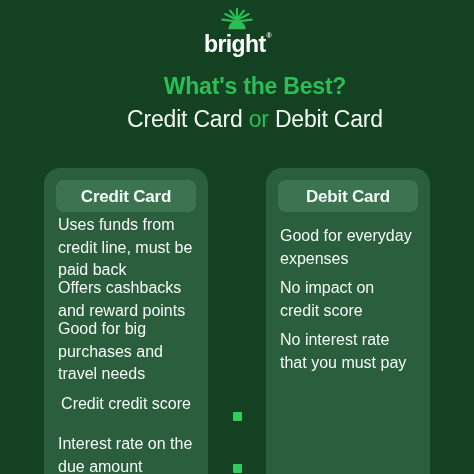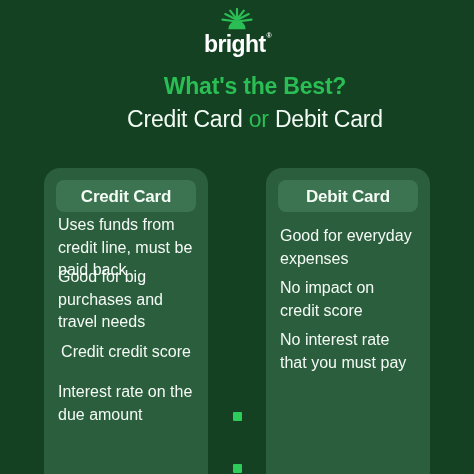--- a/index.html
+++ b/index.html
@@ -189,20 +189,21 @@
   </div>
 
   <div class="compare">
 
     <div class="card card-left">
       <div class="card-header">
         <span class="card-header-label">Credit Card</span>
       </div>
       <div class="rows">
         <div class="row-text">Uses funds from credit line, must be paid back</div>
+        <div class="row-text">Offers cashbacks and reward points</div>
         <div class="row-text">Good for big purchases and travel needs</div>
         <div class="row-text">Credit credit score</div>
         <div class="row-text">Interest rate on the due amount</div>
       </div>
     </div>
 
     <div class="card card-right">
       <div class="card-header">
         <span class="card-header-label">Debit Card</span>
       </div>

